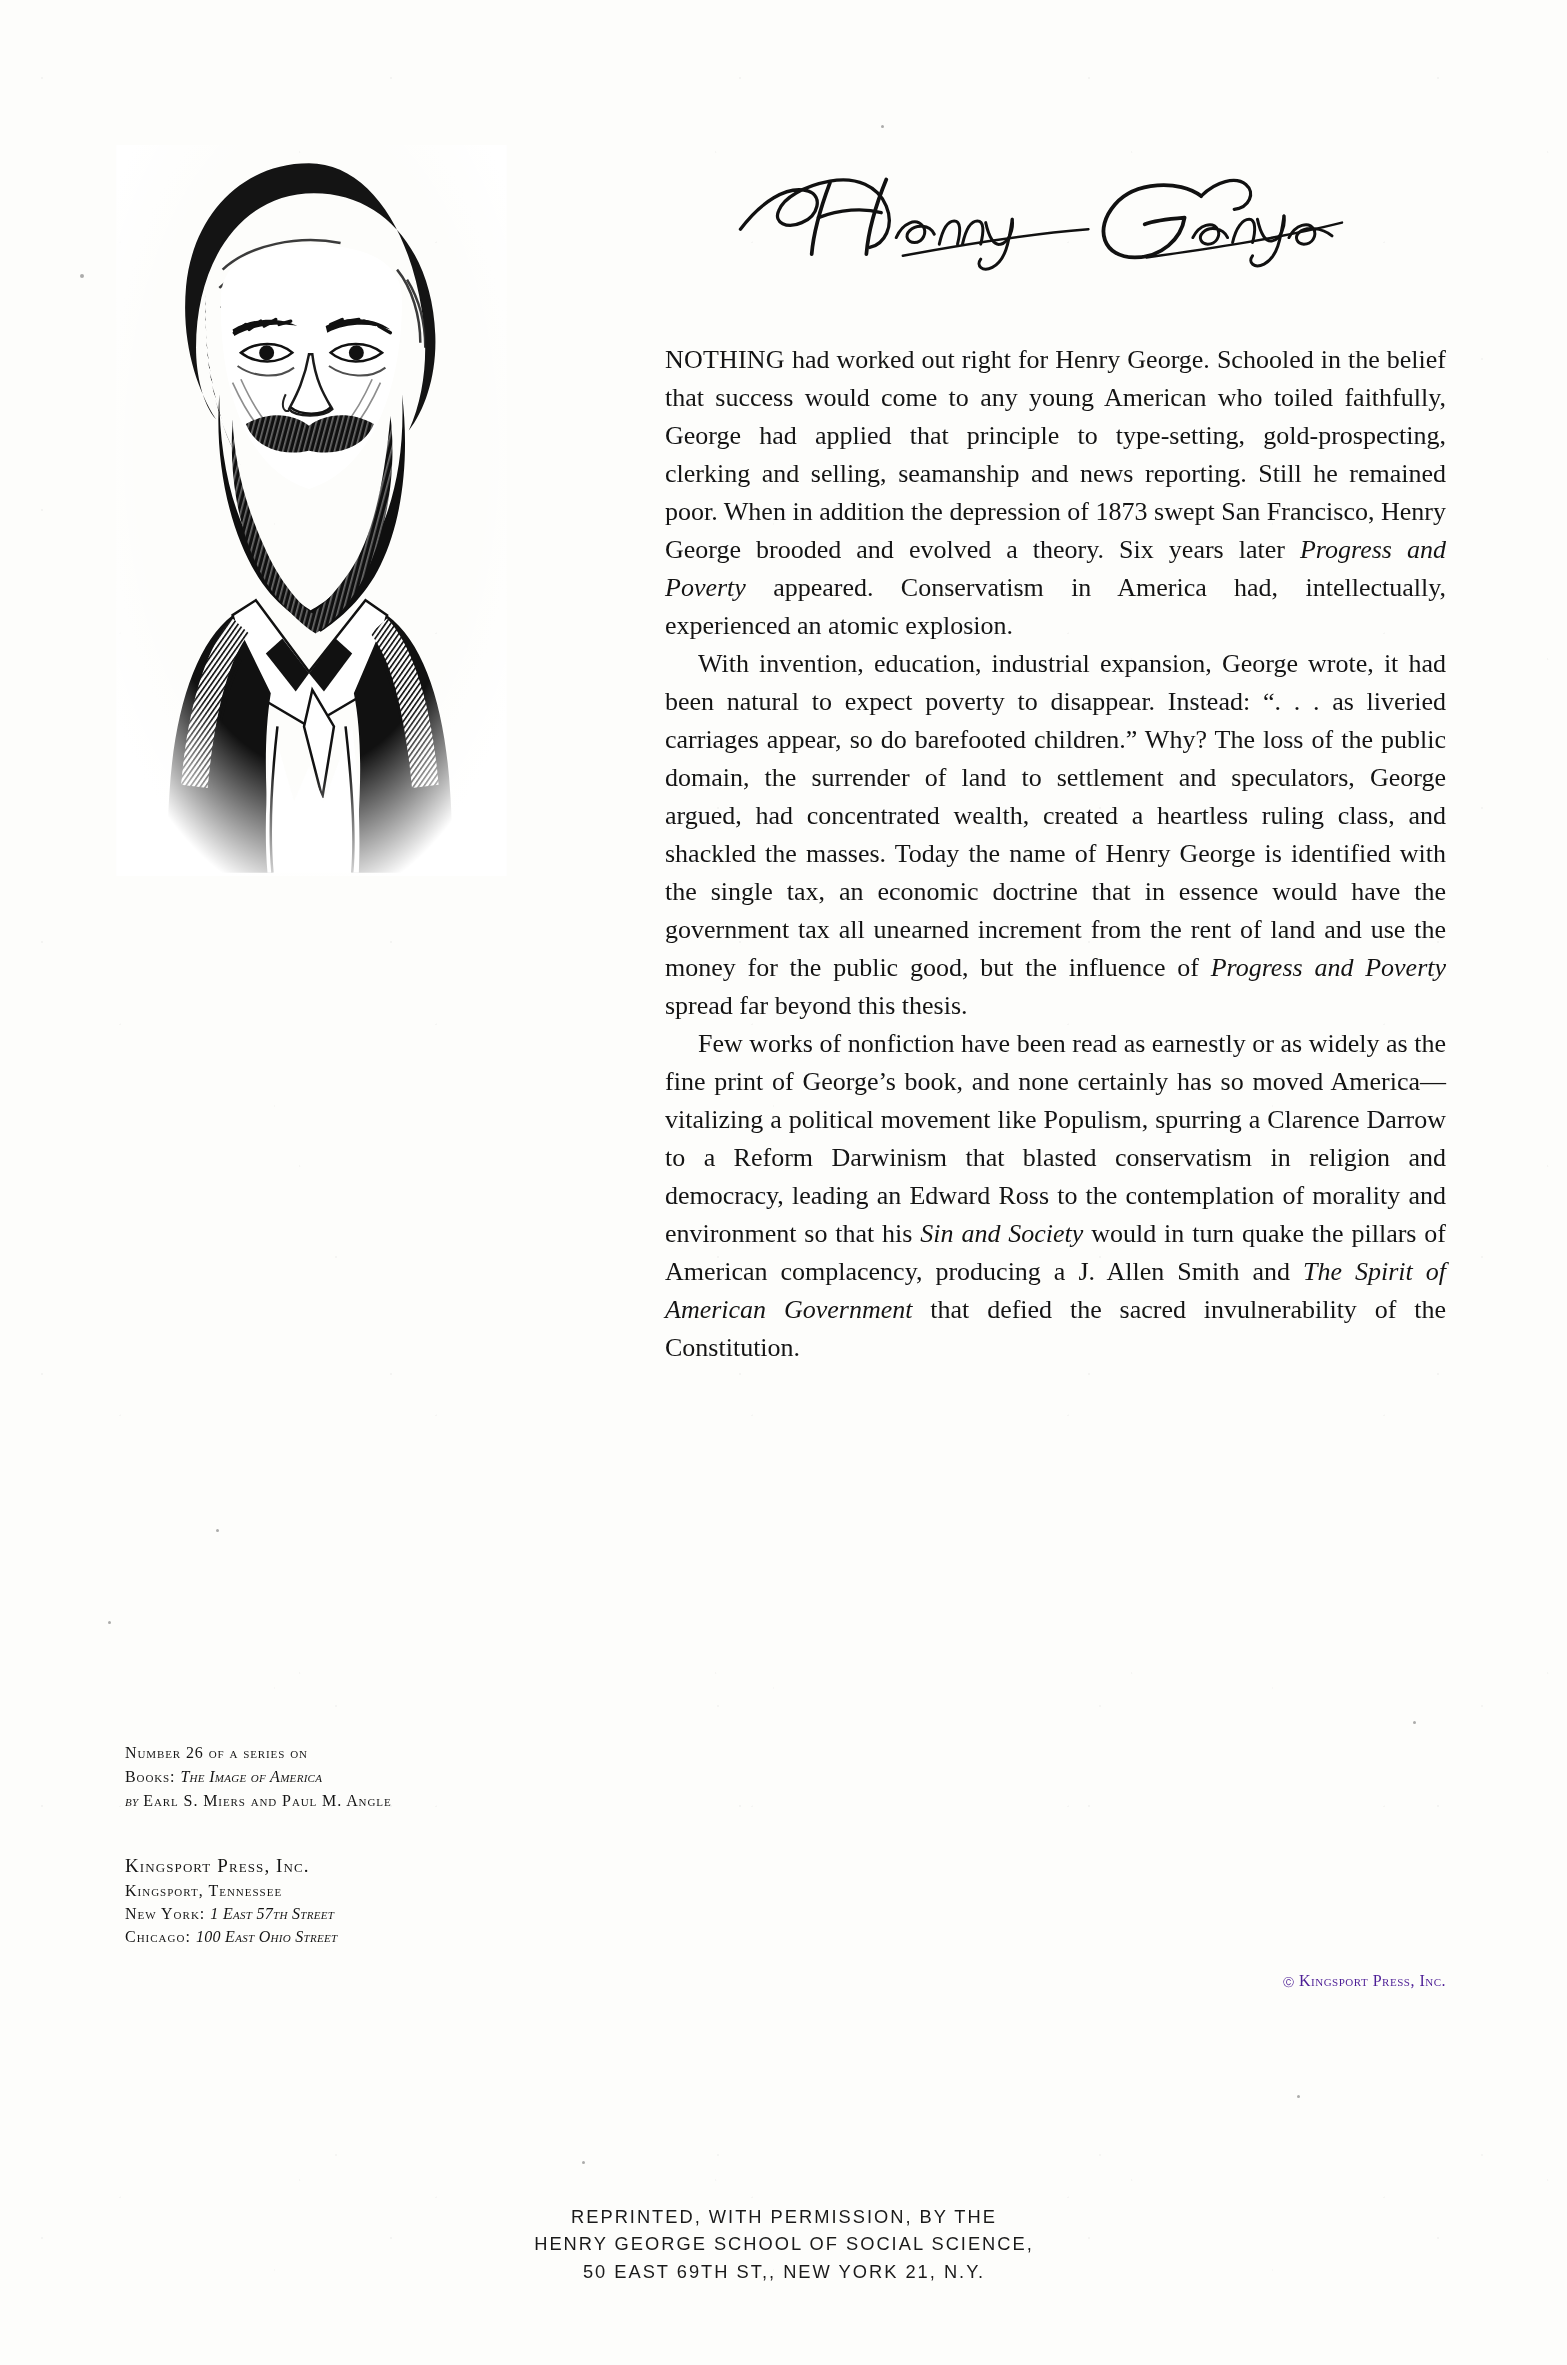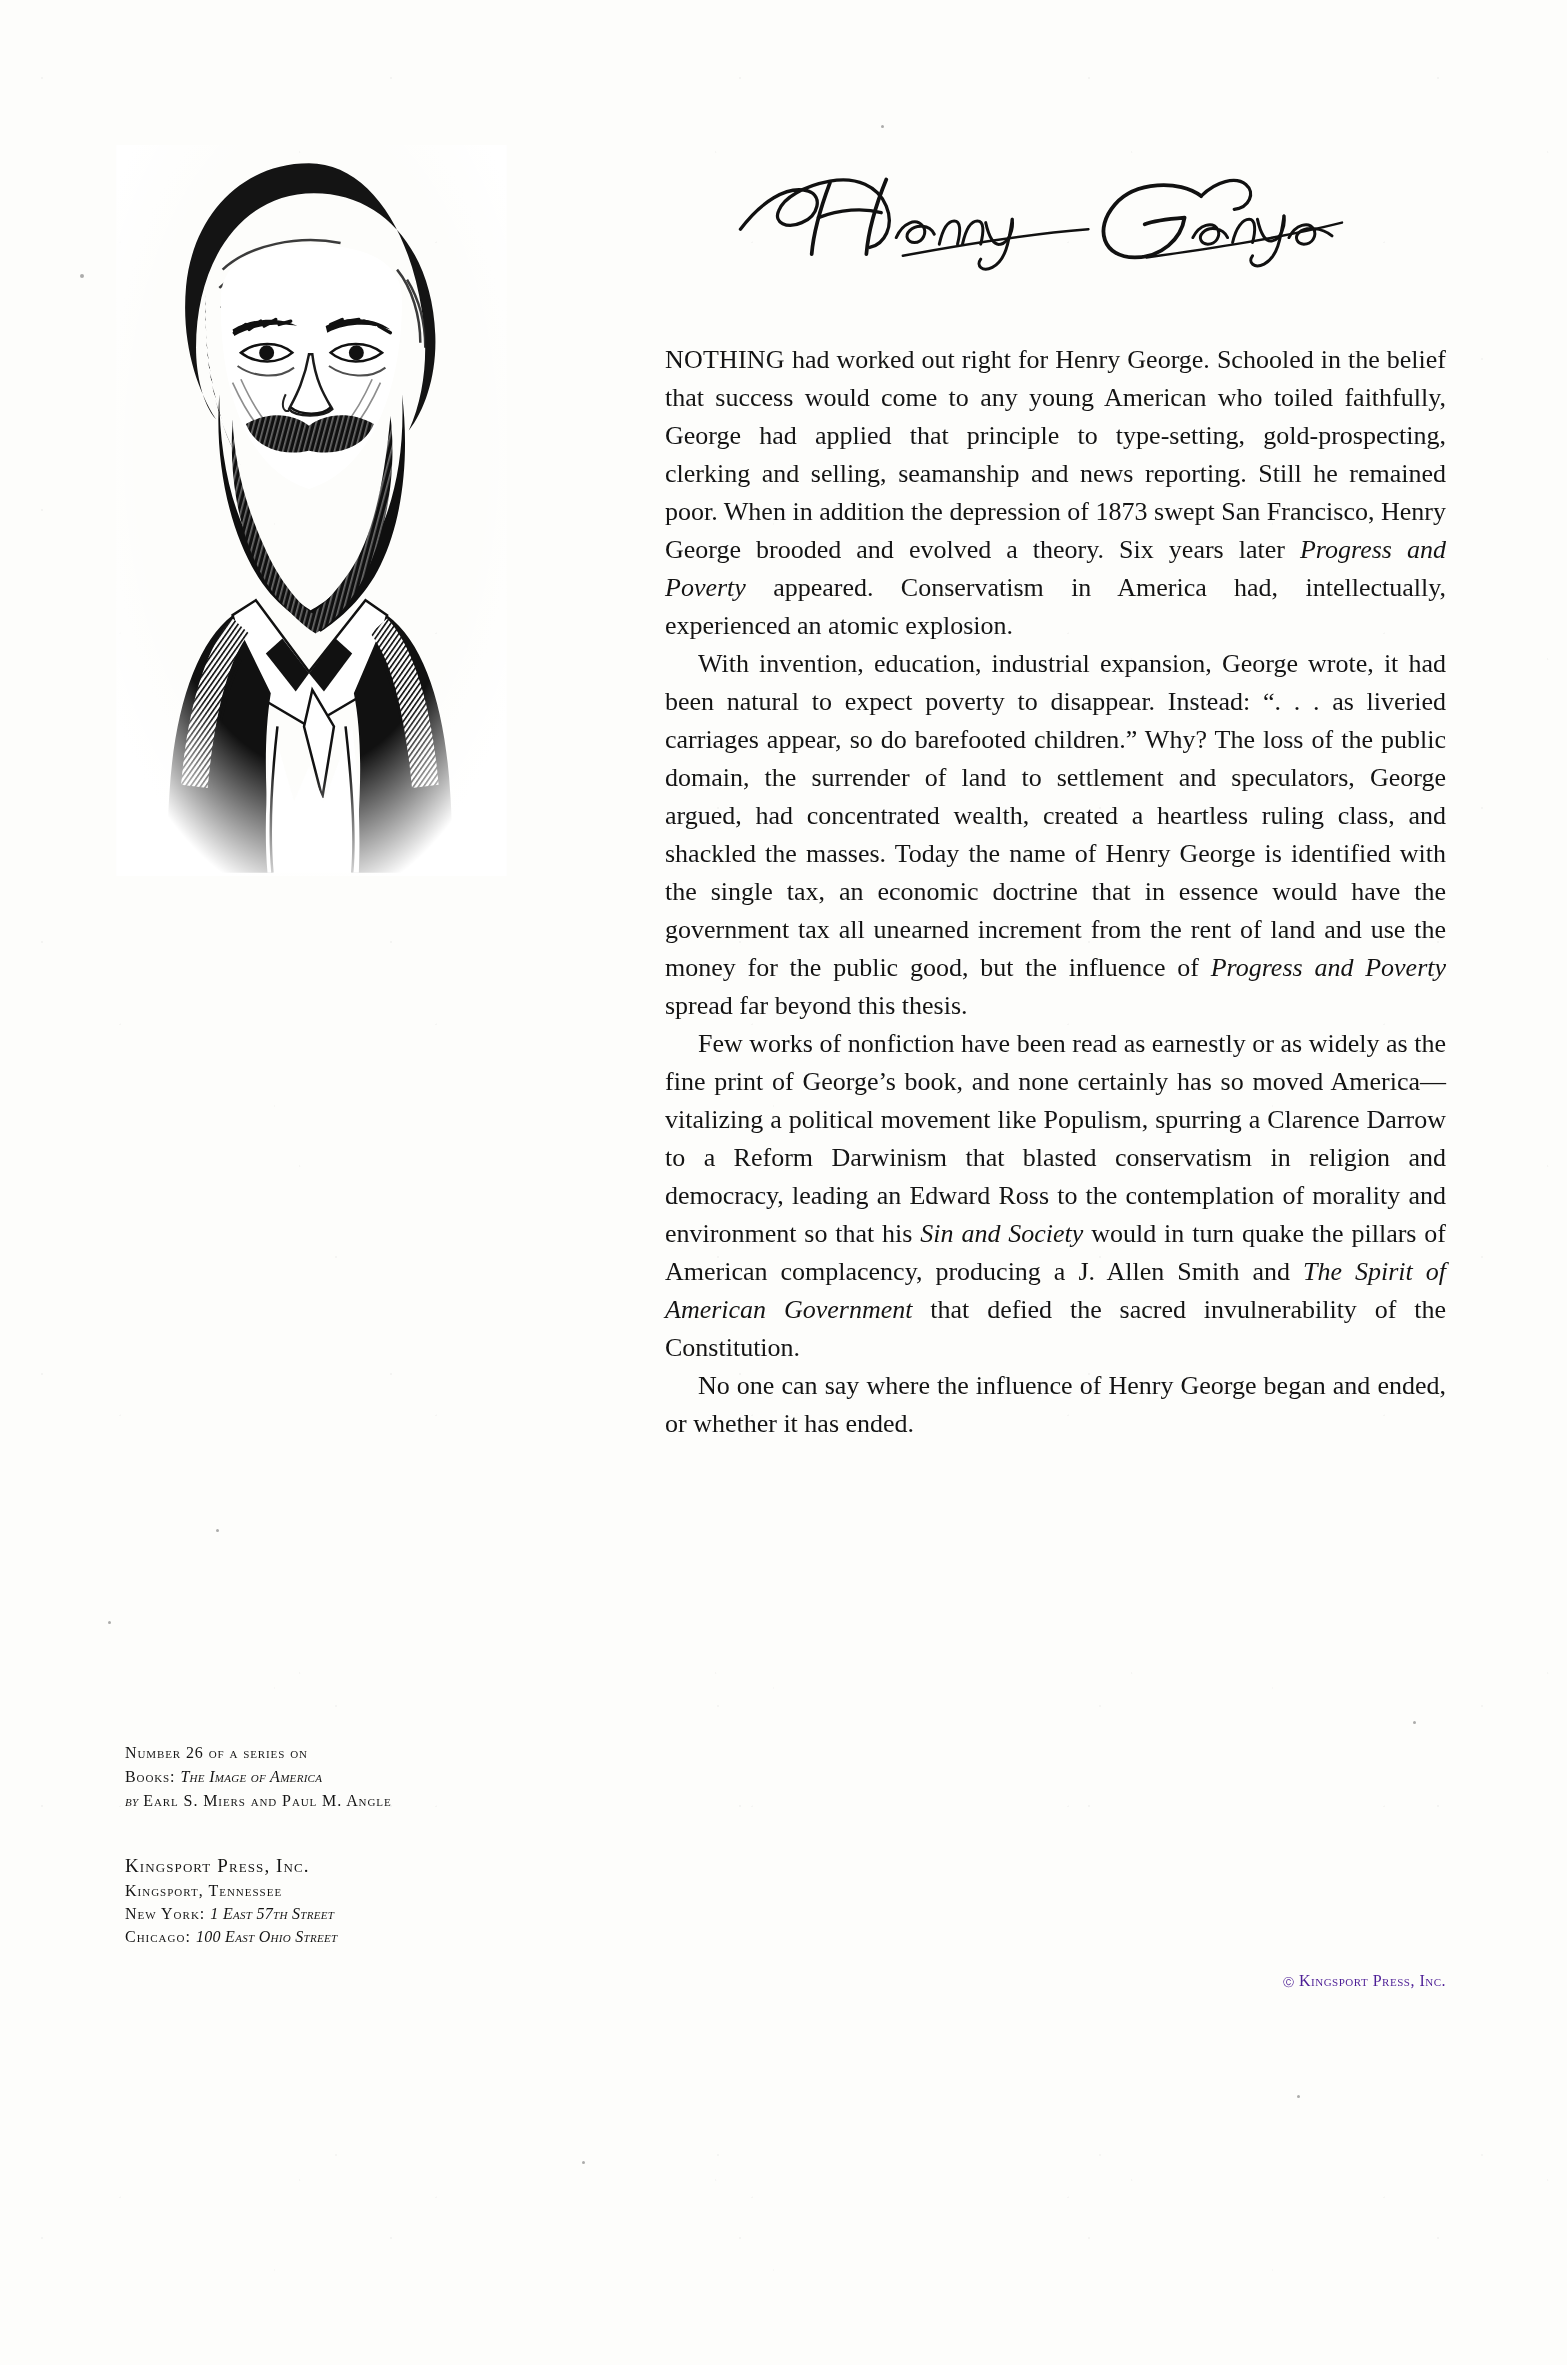--- a/index.html
+++ b/index.html
@@ -325,35 +325,39 @@
 
         <path d="M500 120 C572 110 656 98 736 78" stroke-width="3"></path>
       </g>
     </svg>
   </div>
 
   <div id="article-column">
     <p class="first"><span class="smallcaps-lead">NOTHING</span> had worked out right for Henry George. Schooled in the belief that success would come to any young American who toiled faithfully, George had applied that principle to type-setting, gold-prospecting, clerking and selling, seamanship and news reporting. Still he remained poor. When in addition the depression of 1873 swept San Francisco, Henry George brooded and evolved a theory. Six years later <em class="work">Progress and Poverty</em> appeared. Conservatism in America had, intellectually, experienced an atomic explosion.</p>
     <p>With invention, education, industrial expansion, George wrote, it had been natural to expect poverty to disappear. Instead: “. . . as liveried carriages appear, so do barefooted children.” Why? The loss of the public domain, the surrender of land to settlement and speculators, George argued, had concentrated wealth, created a heartless ruling class, and shackled the masses. Today the name of Henry George is identified with the single tax, an economic doctrine that in essence would have the government tax all unearned increment from the rent of land and use the money for the public good, but the influence of <em class="work">Progress and Poverty</em> spread far beyond this thesis.</p>
     <p>Few works of nonfiction have been read as earnestly or as widely as the fine print of George’s book, and none certainly has so moved America—vitalizing a political movement like Populism, spurring a Clarence Darrow to a Reform Darwinism that blasted conservatism in religion and democracy, leading an Edward Ross to the contemplation of morality and environment so that his <em class="work">Sin and Society</em> would in turn quake the pillars of American complacency, producing a J. Allen Smith and <em class="work">The Spirit of American Government</em> that defied the sacred invulnerability of the Constitution.</p>
-    <p>No one can say where the influence of Henry George began and ended, or whether it has ended.</p>
   </div>
 
   <div id="copyright-line">ⓒ Kingsport Press, Inc.</div>
 
   <div id="colophon">
     <div class="series">
       <div>Number 26 of a series on</div>
       <div><span>Books:</span> <span class="italic">The Image of America</span></div>
       <div><span class="italic">by</span> <span>Earl S. Miers and Paul M. Angle</span></div>
     </div>
     <div class="press">Kingsport Press, Inc.</div>
     <div class="address">
       <div>Kingsport, Tennessee</div>
       <div><span>New York:</span> <span class="italic">1 East 57th Street</span></div>
       <div><span>Chicago:</span> <span class="italic">100 East Ohio Street</span></div>
     </div>
   </div>
 
 
+  <div id="footer-stamp">
+    <div>REPRINTED, WITH PERMISSION, BY THE</div>
+    <div>HENRY GEORGE SCHOOL OF SOCIAL SCIENCE,</div>
+    <div>50 EAST 69TH ST,, NEW YORK 21, N.Y.</div>
+  </div>
 
 </div>
 
 
 </body></html>

